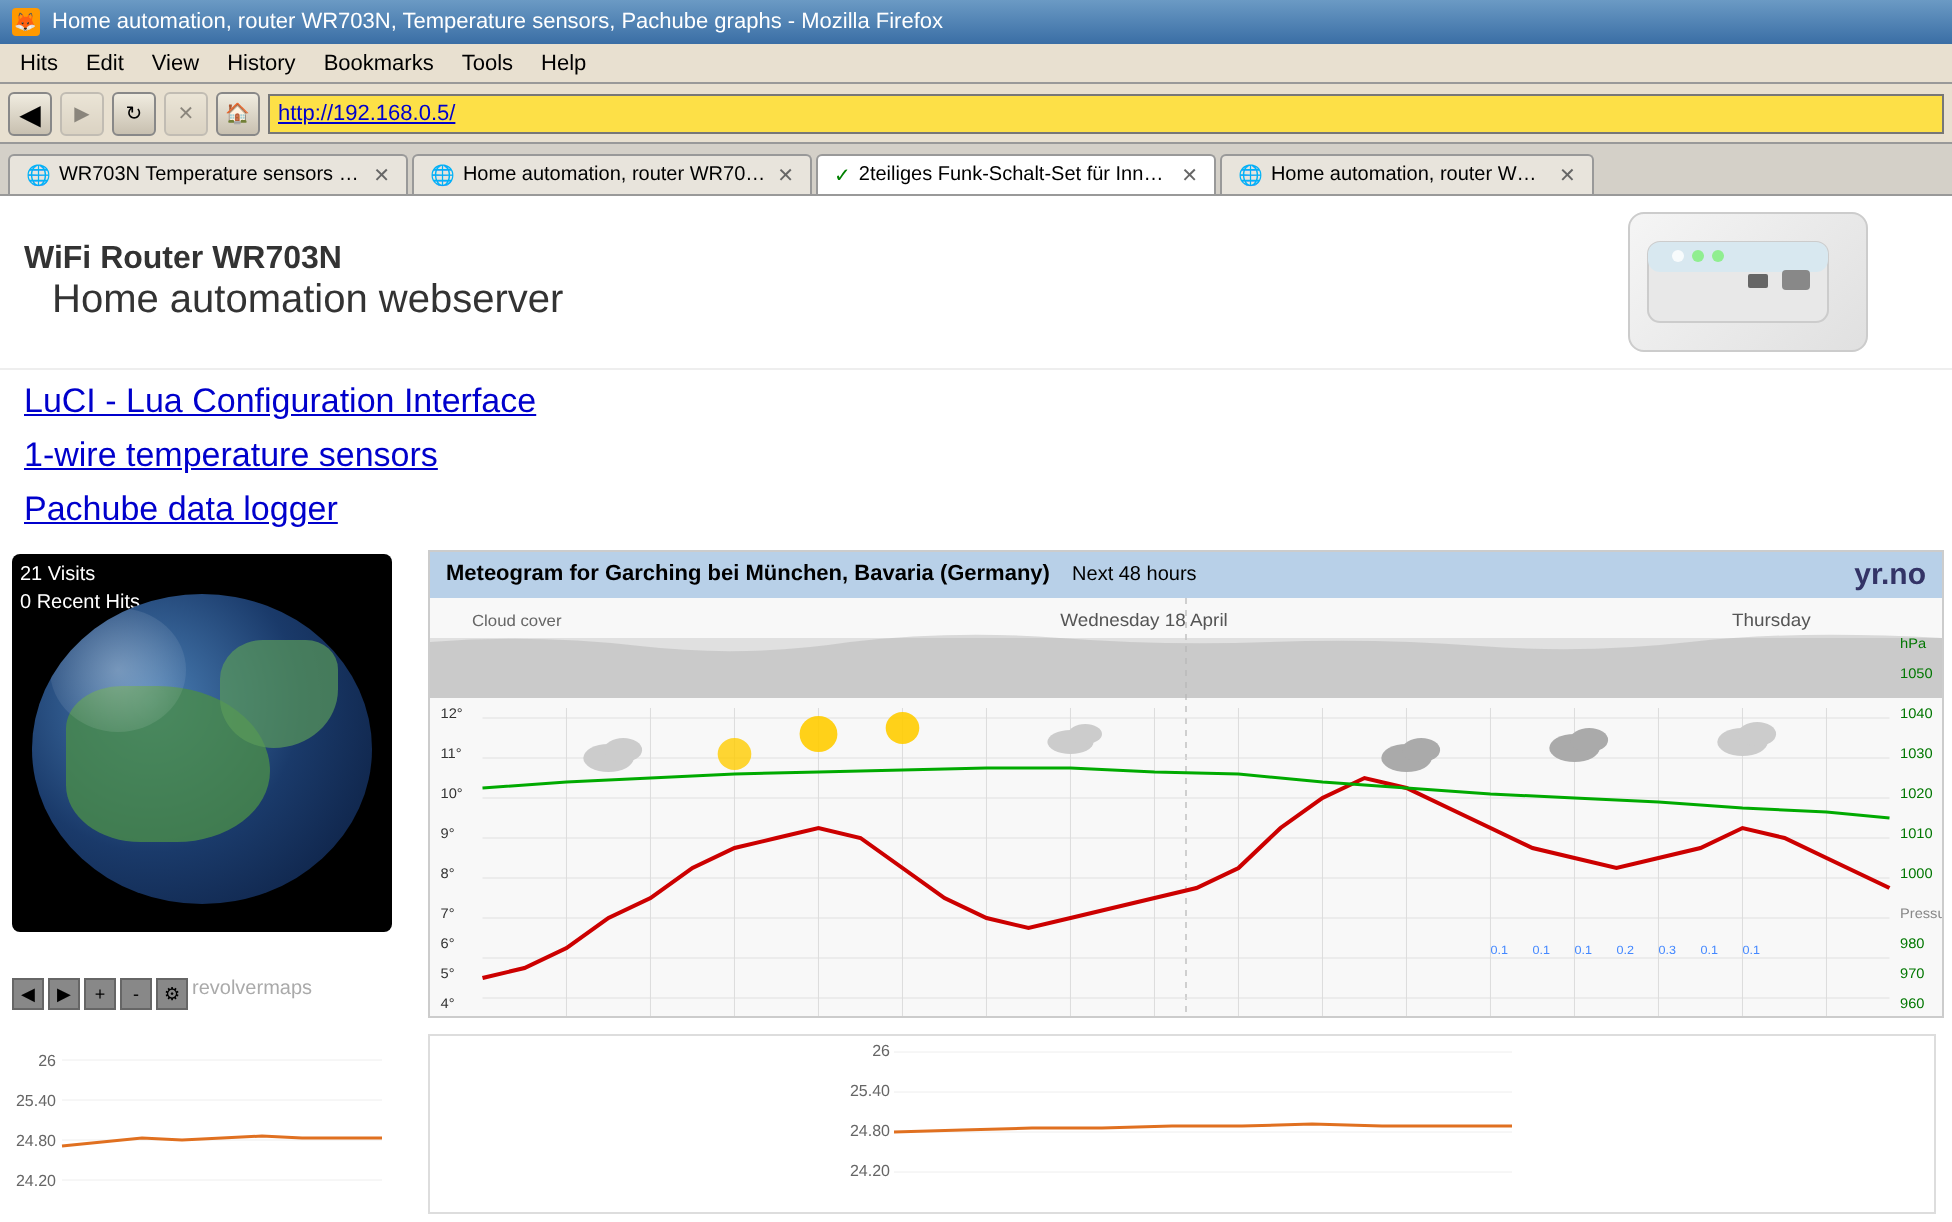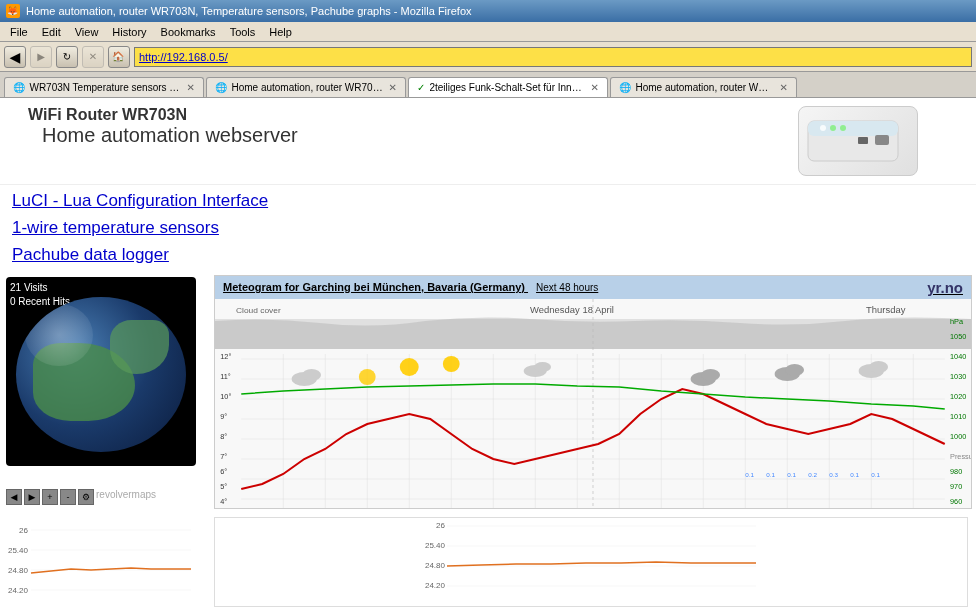--- a/index.html
+++ b/index.html
@@ -86,22 +86,22 @@
     }
     .tab.active { background: white; }
     .tab-close { font-size: 10px; color: #666; }
 
     
     .page { background: white; display: flex; flex-direction: column; height: calc(611px - 98px); overflow: hidden; }
 
     
     .page-header {
       display: flex;
-      align-items: flex-start;
-      padding: 8px 28px;
+      align-items: center;
+      padding: 8px 12px;
       border-bottom: 1px solid #eee;
     }
     .header-left { flex: 1; }
     .wifi-title { font-size: 16px; font-weight: bold; color: #333; }
     .home-automation-title { font-size: 20px; font-weight: normal; color: #333; margin-left: 14px; display: inline-block; }
     .router-image {
       width: 120px; height: 70px;
       background: linear-gradient(135deg, #f5f5f5, #e0e0e0);
       border-radius: 8px;
       border: 1px solid #ccc;
@@ -182,21 +182,21 @@
       font-size: 9px;
       display: flex; align-items: center; justify-content: center;
       cursor: pointer;
     }
     .revolvermaps-label { color: #555; font-size: 10px; }
 
     
     .hour-label { font-size: 12px; color: #333; padding: 2px 0; }
 
     
-    .chart-container { flex: 1; overflow: hidden; display: flex; flex-direction: column; text-decoration: underline; }
+    .chart-container { flex: 1; overflow: hidden; display: flex; flex-direction: column; }
 
     
     .meteogram {
       background: #f0f4f8;
       border: 1px solid #ccc;
       margin: 4px;
       height: 280px;
       position: relative;
       overflow: hidden;
     }
@@ -224,21 +224,21 @@
   </style>
 </head>
 <body>
 
 <div class="title-bar">
   <div class="title-bar-icon">🦊</div>
   <span>Home automation, router WR703N, Temperature sensors, Pachube graphs - Mozilla Firefox</span>
 </div>
 
 <div class="menu-bar">
-  <span class="menu-item">File</span>
+  <span class="menu-item">Hits</span>
   <span class="menu-item">Edit</span>
   <span class="menu-item">View</span>
   <span class="menu-item">History</span>
   <span class="menu-item">Bookmarks</span>
   <span class="menu-item">Tools</span>
   <span class="menu-item">Help</span>
 </div>
 
 <div class="nav-bar">
   <div class="nav-btn back">◀</div>

